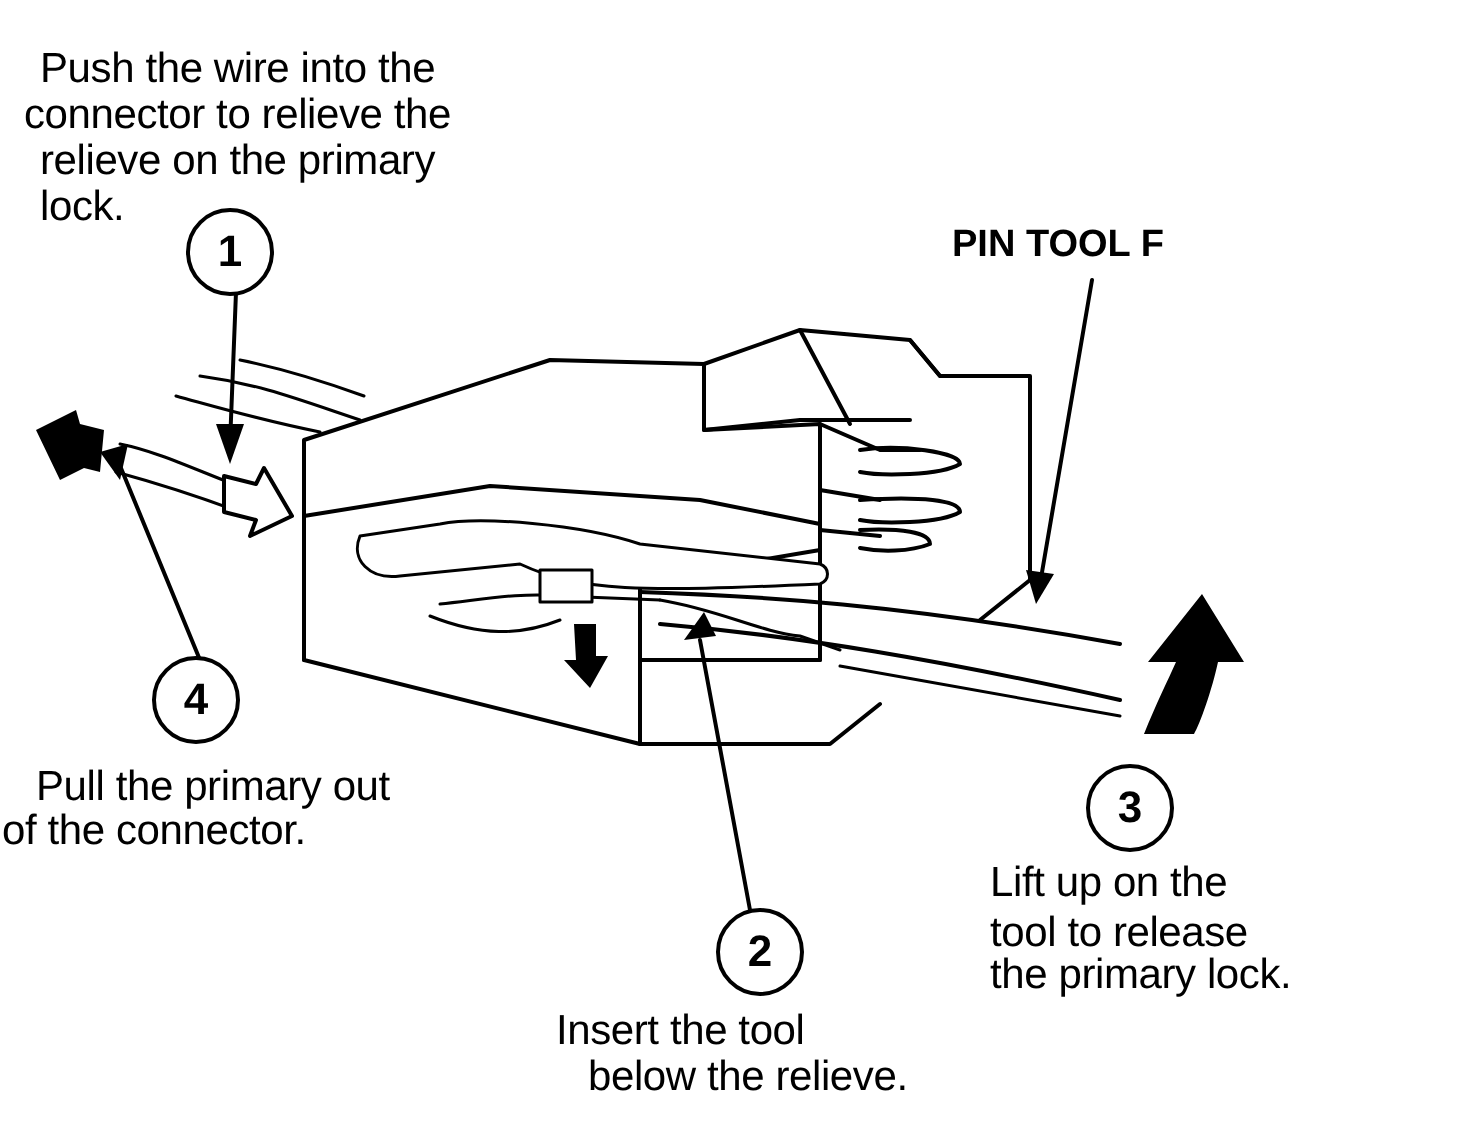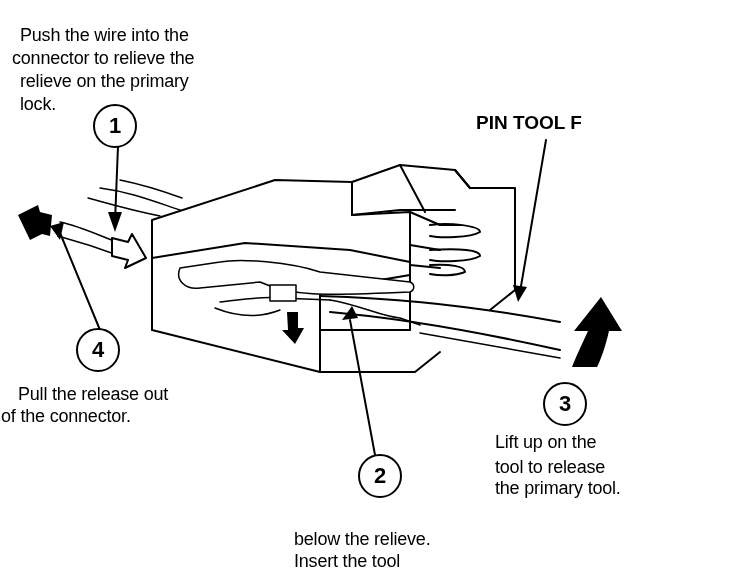--- a/index.html
+++ b/index.html
@@ -1,19 +1,19 @@
 <!DOCTYPE html>
 <html><head>
 <meta charset="utf-8">
 <style>
   html, body { margin: 0; padding: 0; background: #ffffff; }
   body { width: 736px; height: 572px; position: relative; overflow: hidden;
          font-family: "Liberation Sans", sans-serif; color: #000; }
   .stage { position: absolute; left: 0; top: 0; width: 736px; height: 572px; }
-  .txt { position: absolute; font-size: 18px; line-height: 22px; white-space: pre; letter-spacing: -0.2px; }
+  .txt { position: absolute; font-size: 21px; line-height: 22px; white-space: pre; letter-spacing: -0.2px; }
   .callout { position: absolute; width: 40px; height: 40px; border: 2px solid #000; border-radius: 50%;
              background: #fff; text-align: center; font-weight: bold; font-size: 22px; line-height: 40px; }
   .label-bold { position: absolute; font-weight: bold; font-size: 19px; text-align: center; }
   svg { position: absolute; left: 0; top: 0; }
 </style>
 </head>
 <body>
 
 <div class="stage">
 
@@ -84,30 +84,30 @@
   <div>
     <div class="txt" style="left:20px; top:24px;">Push the wire into the</div>
     <div class="txt" style="left:12px; top:47px;">connector to relieve the</div>
     <div class="txt" style="left:20px; top:70px;">relieve on the primary</div>
     <div class="txt" style="left:20px; top:93px;">lock.</div>
     <div class="callout" style="left:93px; top:104px;">1</div>
   </div>
 
   <div>
     <div class="callout" style="left:76px; top:328px;">4</div>
-    <div class="txt" style="left:18px; top:383px;">Pull the release out</div>
+    <div class="txt" style="left:18px; top:383px;">Pull the primary out</div>
     <div class="txt" style="left:1px; top:405px;">of the connector.</div>
   </div>
 
   <div>
     <div class="callout" style="left:543px; top:382px;">3</div>
     <div class="txt" style="left:495px; top:431px;">Lift up on the</div>
     <div class="txt" style="left:495px; top:456px;">tool to release</div>
-    <div class="txt" style="left:495px; top:477px;">the primary tool.</div>
+    <div class="txt" style="left:495px; top:477px;">the primary lock.</div>
   </div>
 
   <div>
     <div class="callout" style="left:358px; top:454px;">2</div>
-    <div class="txt" style="left:294px; top:505px;margin-top:45px;">Insert the tool</div>
+    <div class="txt" style="left:278px; top:505px;">Insert the tool</div>
     <div class="txt" style="left:294px; top:528px;">below the relieve.</div>
   </div>
 
 </div>
 
 </body></html>

